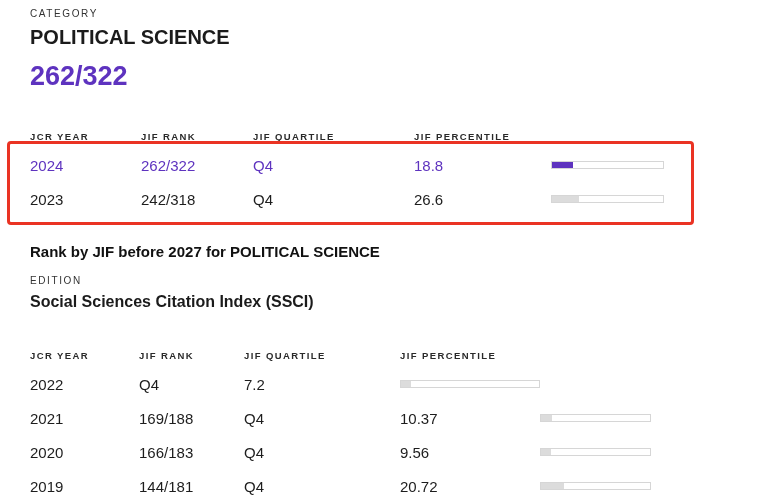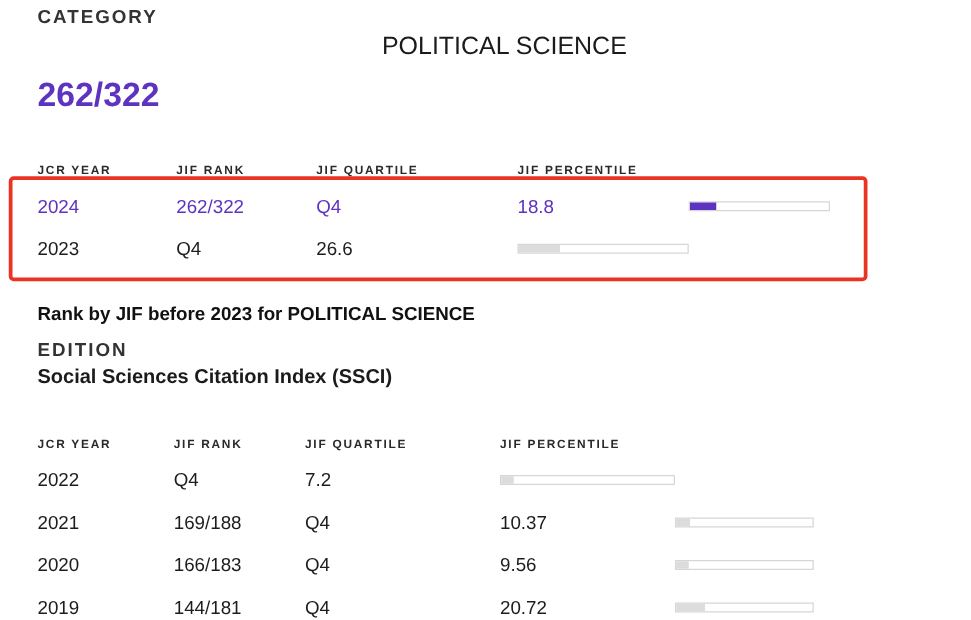--- a/index.html
+++ b/index.html
@@ -13,25 +13,25 @@
   *{margin:0;padding:0;box-sizing:border-box;}
   html,body{background:#ffffff;}
   body{
     width:777px;height:496px;overflow:hidden;position:relative;
     font-family:"Liberation Sans","DejaVu Sans",sans-serif;
     color:var(--text);
   }
   .page{padding:8px 0 0 30px;}
 
   .eyebrow{
-    font-size:15px;font-weight:700;letter-spacing:1.6px;
+    font-size:10px;font-weight:400;letter-spacing:1.6px;
     color:var(--label);line-height:11px;
   }
   .category-title{
-    margin-top:7px;font-size:20px;font-weight:400;color:#1b1b1b;line-height:22px;text-align:center;
+    margin-top:7px;font-size:20px;font-weight:700;color:#1b1b1b;line-height:22px;
   }
   .rank-big{
     margin-top:13px;font-size:27px;font-weight:700;color:var(--accent);line-height:31px;
   }
 
   .jif-table{margin-top:39px;}
   .t-head,.t-row{display:grid;align-items:center;}
   .t1 .t-head,.t1 .t-row{grid-template-columns:111px 112px 161px 137px 113px;}
   .t2 .t-head,.t2 .t-row{grid-template-columns:109px 105px 156px 140px 111px;}
   .t-head{
@@ -86,30 +86,31 @@
         <div class="cell">262/322</div>
         <div class="cell">Q4</div>
         <div class="cell">18.8</div>
         <div class="bar">
           <div class="bar-fill" style="width: 18.8%;"></div>
         </div>
       </div>
 
       <div class="t-row">
         <div class="cell">2023</div>
+        <div class="cell">242/318</div>
         <div class="cell">Q4</div>
         <div class="cell">26.6</div>
         <div class="bar">
           <div class="bar-fill" style="width: 24.1%;"></div>
         </div>
       </div>
     </div>
   </div>
 
-  <div class="section-title">Rank by JIF before 2023 for POLITICAL SCIENCE</div>
+  <div class="section-title">Rank by JIF before 2027 for POLITICAL SCIENCE</div>
   <div class="eyebrow edition-label">EDITION</div>
   <div class="edition-value">Social Sciences Citation Index (SSCI)</div>
 
   <div class="jif-table t2">
     <div class="t-head">
       <div>JCR YEAR</div>
       <div>JIF RANK</div>
       <div>JIF QUARTILE</div>
       <div>JIF PERCENTILE</div>
       <div></div>

